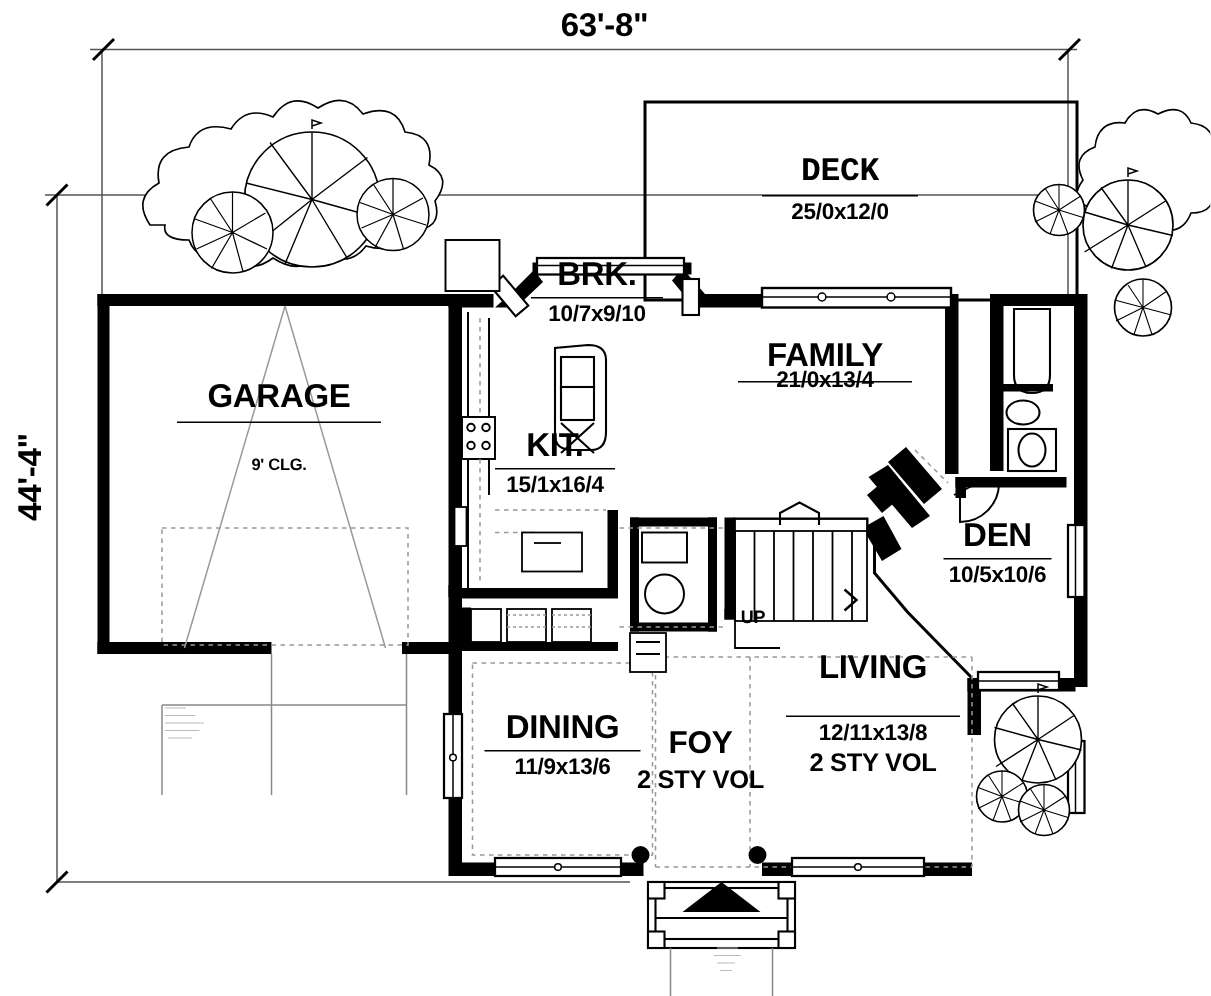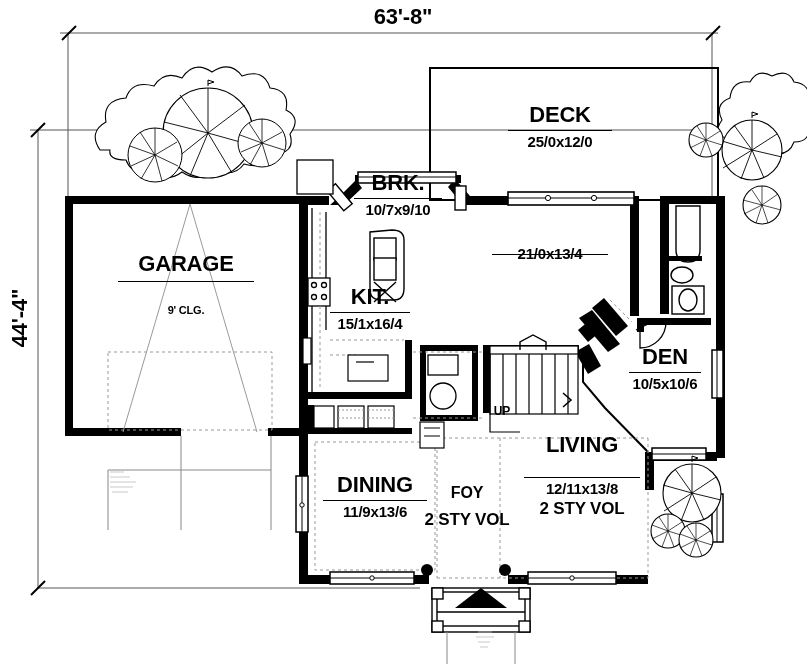--- a/index.html
+++ b/index.html
@@ -15,21 +15,21 @@
     position:absolute;
     font-family:"Liberation Sans",sans-serif;
     font-weight:bold;
     color:#000;
     text-align:center;
     white-space:nowrap;
     letter-spacing:-0.2px;
     line-height:1.0;
   }
   .room-name{font-size:22px;}
-  .room-name.small{font-size:16px;text-align:center;}
+  .room-name.small{font-size:21px;text-align:center;}
   .room-dim{font-size:15px;}
   .room-dim.tiny{font-size:17px;}
   .clg{font-size:11px;}
   .dimtxt{font-size:22px;font-weight:bold;}
   .uptxt{font-size:12px;font-weight:bold;}
   .rule{
     position:absolute;
     height:1px;background:#000;
   }
   .vert{
@@ -409,24 +409,25 @@
 <div class="lbl clg" style="left:66px;top:305px;width:240px;">9' CLG.</div>
 
 <div class="lbl room-name" style="left:328px;top:172px;width:140px;">BRK.</div>
 <div class="rule" style="left:354px;top:198px;width:88px;"></div>
 <div class="lbl room-dim" style="left:328px;top:202px;width:140px;">10/7x9/10</div>
 
 <div class="lbl room-name" style="left:300px;top:286px;width:140px;">KIT.</div>
 <div class="rule" style="left:330px;top:312px;width:80px;"></div>
 <div class="lbl room-dim" style="left:300px;top:316px;width:140px;">15/1x16/4</div>
 
-<div class="lbl room-name" style="left:480px;top:104px;width:160px;">DECK</div>
+<div class="lbl room-name" style="left:480px;top:104px;width:160px;font-family:Liberation Mono, monospace;">DECK</div>
 <div class="rule" style="left:508px;top:130px;width:104px;"></div>
 <div class="lbl room-dim" style="left:480px;top:134px;width:160px;text-align:center;">25/0x12/0</div>
 
+<div class="lbl room-name" style="left:465px;top:226px;width:170px;">FAMILY</div>
 <div class="rule" style="left:492px;top:254px;width:116px;"></div>
 <div class="lbl room-dim" style="left:465px;top:246px;width:170px;">21/0x13/4</div>
 
 <div class="lbl room-name" style="left:610px;top:346px;width:110px;">DEN</div>
 <div class="rule" style="left:629px;top:372px;width:72px;"></div>
 <div class="lbl room-dim" style="left:608px;top:376px;width:114px;">10/5x10/6</div>
 
 <div class="lbl room-name" style="left:305px;top:474px;width:140px;">DINING</div>
 <div class="rule" style="left:323px;top:500px;width:104px;"></div>
 <div class="lbl room-dim" style="left:305px;top:504px;width:140px;">11/9x13/6</div>

